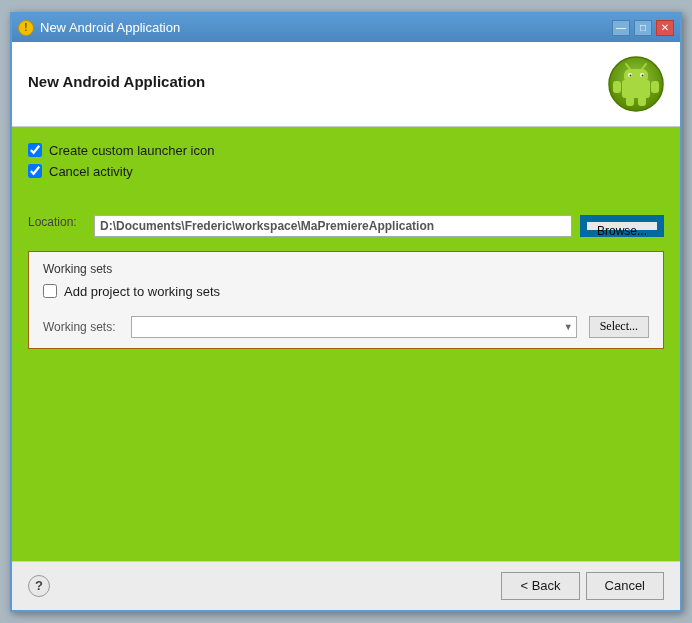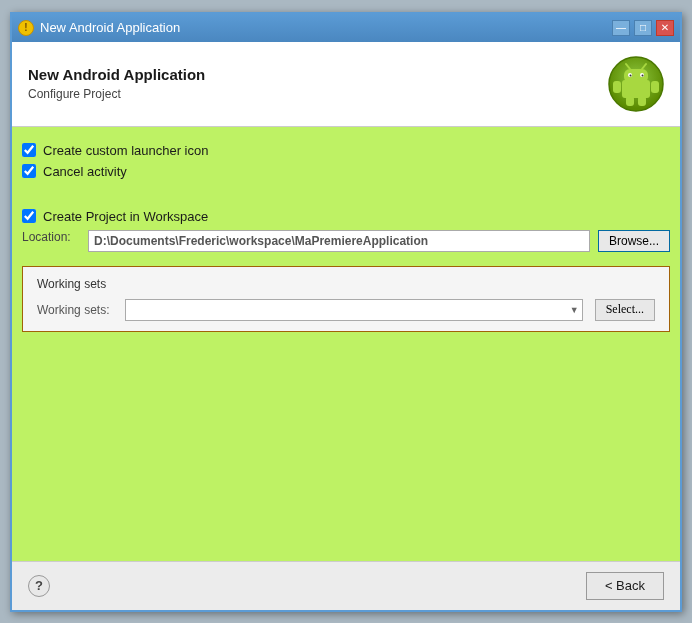--- a/index.html
+++ b/index.html
@@ -103,22 +103,22 @@
       width: 56px;
       height: 56px;
       position: relative;
     }
     .android-logo svg {
       width: 56px;
       height: 56px;
     }
     .main-content {
       flex: 1;
-      padding: 16px 10px;
-      background: #bef264;
+      padding: 16px 16px;
+      background: #84cc16;
       overflow-y: auto;
     }
     .checkbox-row {
       display: flex;
       align-items: center;
       margin-bottom: 6px;
     }
     .checkbox-row input[type="checkbox"] {
       margin-right: 7px;
       width: 14px;
@@ -153,41 +153,41 @@
       padding: 2px 5px;
       font-size: 12px;
       color: #555;
       font-weight: bold;
     }
     .browse-btn {
       margin-left: 8px;
       padding: 2px 10px;
       height: 22px;
       background: #e8e8e8;
-      border: 1px solid #0369a1;
+      border: 7px solid #0369a1;
       cursor: pointer;
       font-size: 12px;
     }
     .working-sets-box {
       border: 1px solid #a16207;
       padding: 10px 14px;
       margin-top: 14px;
       background: #f5f5f5;
     }
     .working-sets-title {
       font-size: 12px;
       color: #333;
       font-weight: normal;
       margin-bottom: 8px;
     }
     .working-sets-label-row {
       display: flex;
       align-items: center;
       gap: 6px;
-      margin-top: 8px;
+      margin-top: 17px;
     }
     .working-sets-label {
       font-size: 12px;
       color: #555;
       min-width: 82px;
     }
     .working-sets-select {
       flex: 1;
       height: 22px;
       border: 1px solid #aaa;
@@ -278,21 +278,20 @@
       <div class="title-btn">□</div>
       <div class="title-btn close">✕</div>
     </div>
   </div>
 
   <div class="content">
 
     <div class="header-section">
       <div class="header-text">
         <h2>New Android Application</h2>
-        <p>Configure Project</p>
       </div>
       <div class="android-logo">
         <svg viewBox="0 0 56 56" xmlns="http://www.w3.org/2000/svg">
           <defs>
             <radialGradient id="bgGrad" cx="50%" cy="40%" r="55%">
               <stop offset="0%" stop-color="#8ec63f"></stop>
               <stop offset="100%" stop-color="#5a8a00"></stop>
             </radialGradient>
           </defs>
           <circle cx="28" cy="28" r="27" fill="url(#bgGrad)" stroke="#4a7800" stroke-width="1.5"></circle>
@@ -328,50 +327,51 @@
       <div class="checkbox-row">
         <input type="checkbox" id="cb-activity" checked="" style="">
         <label for="cb-activity">Cancel activity</label>
       </div>
 
       <div class="separator"></div>
 
 
       <div class="separator"></div>
 
-      <div class="checkbox-row">
-        <input type="checkbox" id="cb-workspace" checked="" style="">
-        <label for="cb-workspace">Create Project in Workspace</label>
-      </div>
 
       <div class="location-row">
         <span class="location-label">Location:</span>
         <input type="text" class="location-input" value="D:\Documents\Frederic\workspace\MaPremiereApplication" style="">
         <button class="browse-btn">Browse...</button>
       </div>
 
       <div class="working-sets-box">
         <div class="working-sets-title">Working sets</div>
 
+        <div class="checkbox-row">
+          <input type="checkbox" id="cb-working-sets" style="">
+          <label for="cb-working-sets">Add project to working sets</label>
+        </div>
 
         <div class="working-sets-label-row">
           <span class="working-sets-label">Working sets:</span>
           <div class="select-wrapper">
             <select class="working-sets-select">
               <option value=""></option>
             </select>
           </div>
           <button class="select-btn">Select...</button>
         </div>
       </div>
 
     </div>
 
     <div class="footer">
       <div class="footer-left">
         <button class="help-btn">?</button>
       </div>
       <div class="footer-right">
         <button class="footer-btn">&lt; Back</button>
+        <button class="footer-btn">Cancel</button>
       </div>
     </div>
   </div>
 </div>
 
 </body></html>

